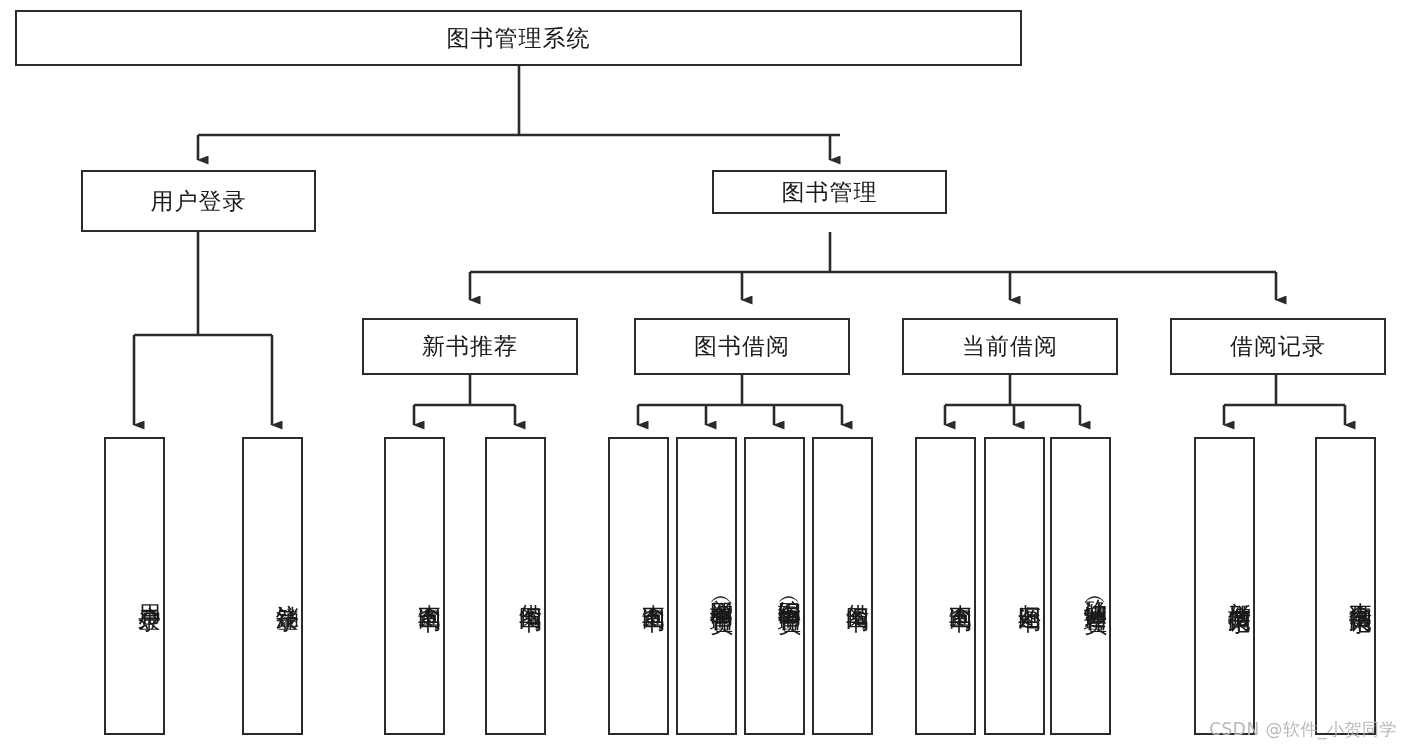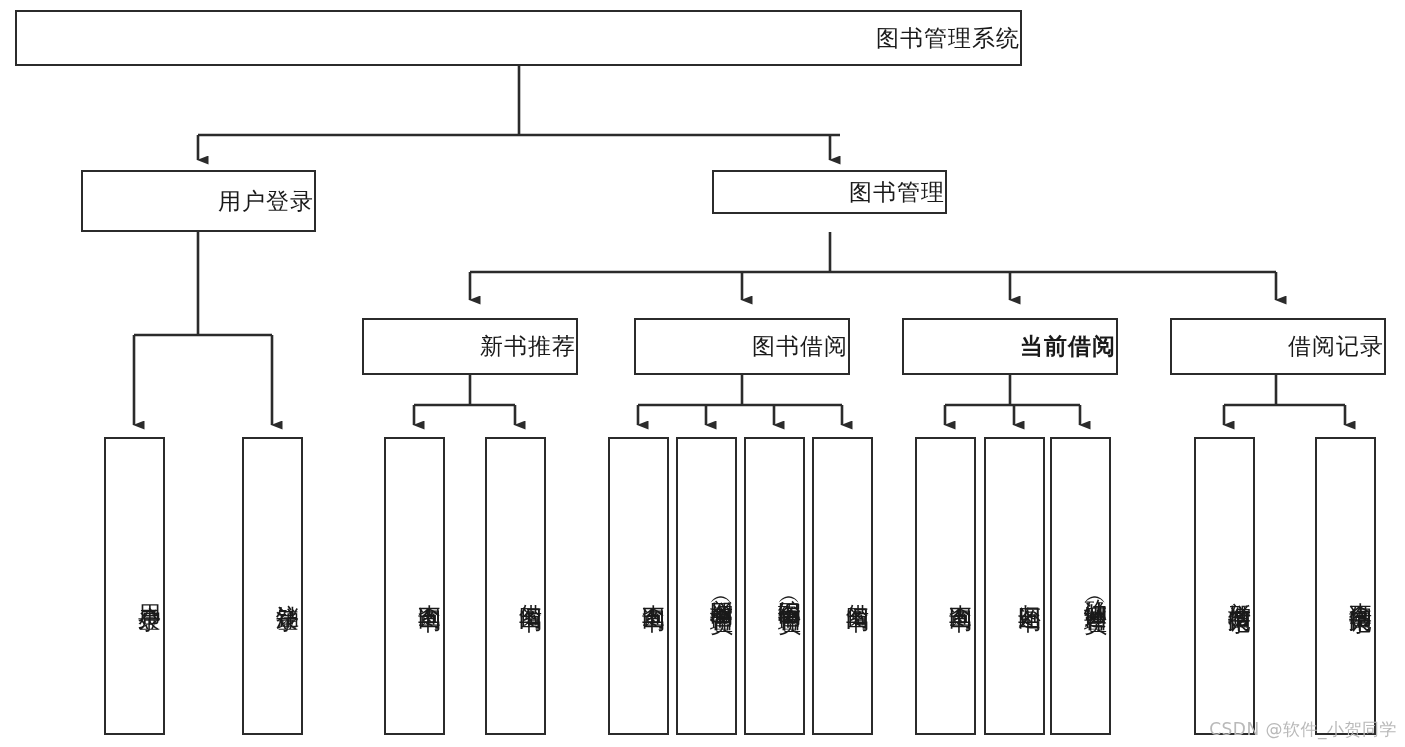--- a/index.html
+++ b/index.html
@@ -24,21 +24,21 @@
     width: 1405px;
     height: 747px;
   }
   .node {
     position: absolute;
     box-sizing: border-box;
     border: 2.5px solid #2b2b2b;
     background: #ffffff;
     display: flex;
     align-items: center;
-    justify-content: flex-end;
+    justify-content: center;
     color: #1a1a1a;
     z-index: 2;
   }
   .node.horiz {
     font-size: 23px;
     letter-spacing: 1px;
   }
   .node.vert {
     writing-mode: vertical-rl;
     text-orientation: upright;
@@ -130,21 +130,21 @@
   <div class="node horiz" style="left:712px; top:170px; width:235px; height:44px;">
     <span>图书管理</span>
   </div>
 
   <div class="node horiz" style="left:634px; top:318px; width:216px; height:57px;">
     <span>图书借阅</span>
   </div>
   <div class="node horiz" style="left:362px; top:318px; width:216px; height:57px;">
     <span>新书推荐</span>
   </div>
-  <div class="node horiz" style="left:902px; top:318px; width:216px; height:57px;font-weight:bold;">
+  <div class="node horiz" style="left:902px; top:318px; width:216px; height:57px;">
     <span>当前借阅</span>
   </div>
   <div class="node horiz" style="left:1170px; top:318px; width:216px; height:57px;font-family:Liberation Serif, serif;">
     <span>借阅记录</span>
   </div>
 
   <div class="node vert" style="left:104px; top:437px; width:61px; height:298px;">
     <span class="vtext">用户登录</span>
   </div>
   <div class="node vert" style="left:242px; top:437px; width:61px; height:298px;">

